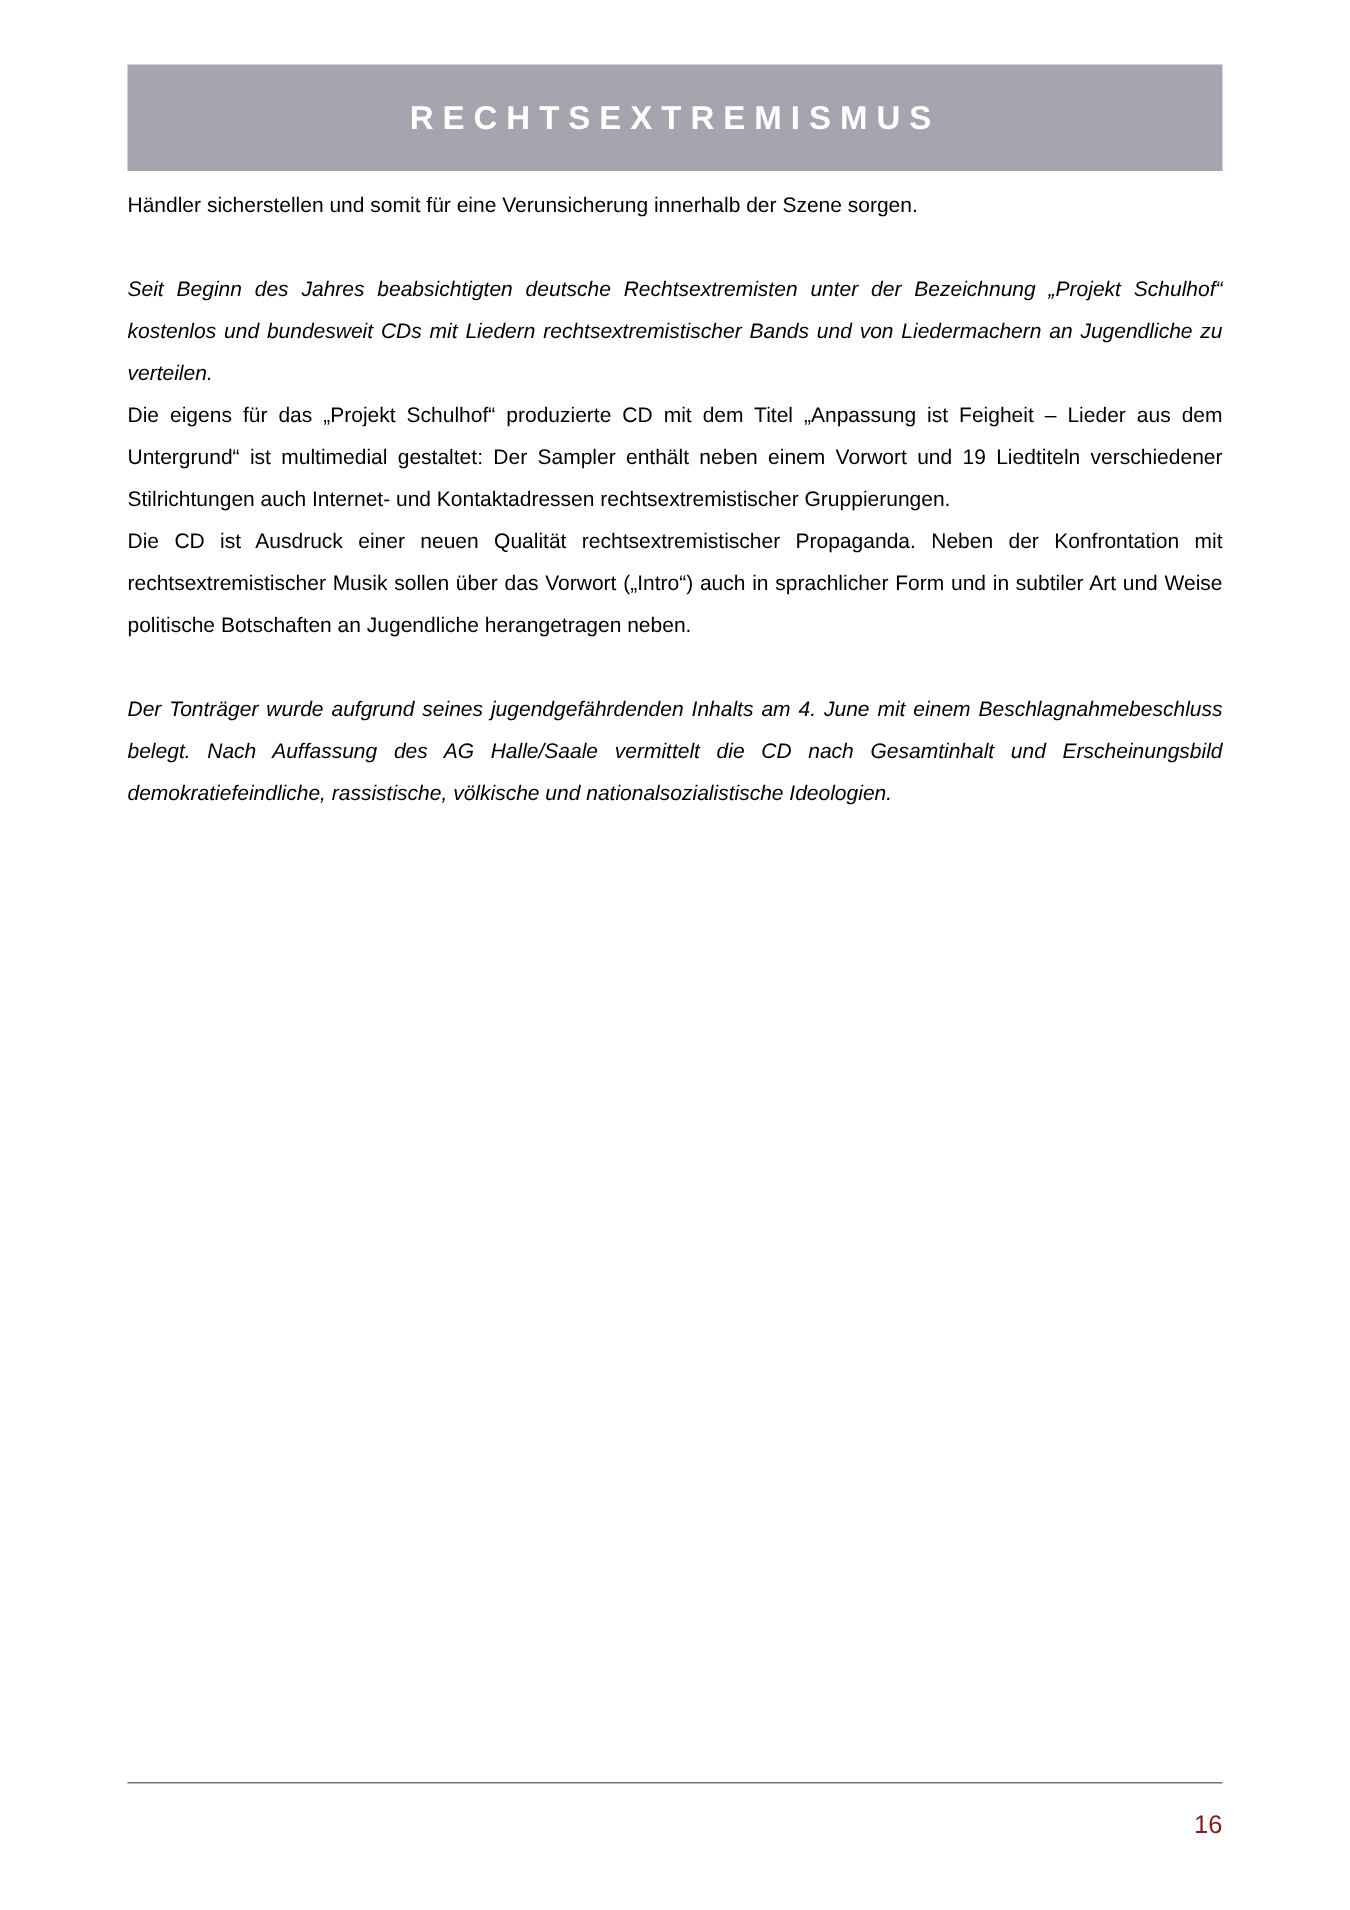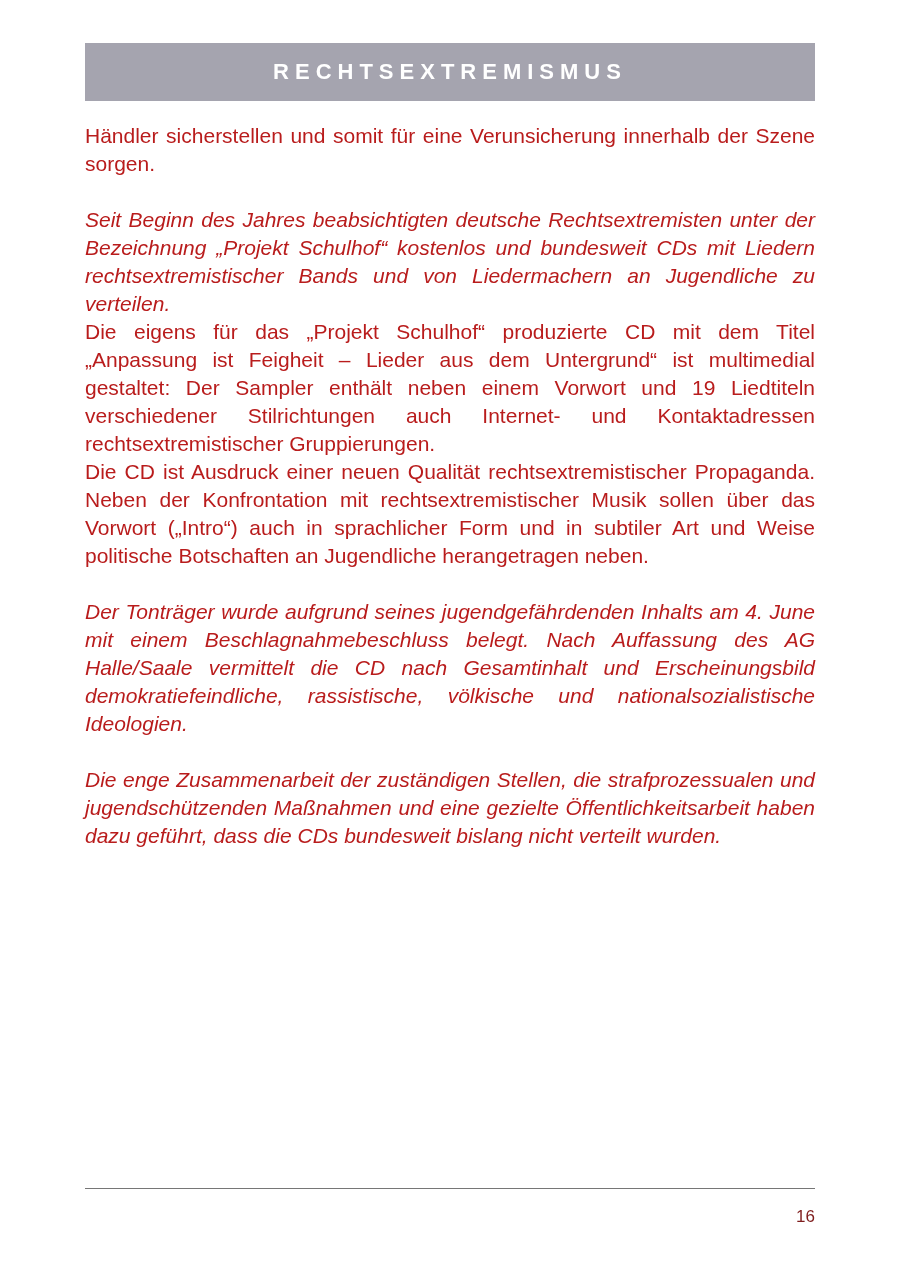--- a/index.html
+++ b/index.html
@@ -14,44 +14,44 @@
     background: #ffffff;
     color: #202020;
     margin: 0 auto;
     overflow: hidden;
   }
   .banner {
     position: absolute;
     left: 85px;
     top: 43px;
     width: 730px;
-    height: 58px;
+    height: 71px;
     background: #a5a4af;
     display: flex;
     align-items: center;
     justify-content: center;
   }
   .banner-title {
     color: #ffffff;
     font-size: 22px;
     font-weight: bold;
     letter-spacing: 6px;
     white-space: nowrap;
   }
   .content {
     position: absolute;
     left: 85px;
     top: 122px;
     width: 730px;
-    font-size: 21px;
+    font-size: 14px;
     line-height: 28px;
     text-align: justify;
     hyphens: auto;
     -webkit-hyphens: auto;
-    color: #b91c1c;
+    color: #000000;
   }
   .content p.gap {
     margin-top: 28px;
     font-style: italic;
   }
   .footer-rule {
     position: absolute;
     left: 85px;
     top: 1188px;
     width: 730px;
@@ -74,20 +74,19 @@
   <div class="banner">
     <span class="banner-title">RECHTSEXTREMISMUS</span>
   </div>
 
   <div class="content">
     <p class="para">Händler sicherstellen und somit für eine Verunsicherung innerhalb der Szene sorgen.</p>
     <p class="para gap">Seit Beginn des Jahres beabsichtigten deutsche Rechtsextremisten unter der Bezeichnung „Projekt Schulhof“ kostenlos und bundesweit CDs mit Liedern rechtsextremistischer Bands und von Liedermachern an Jugendliche zu verteilen.</p>
     <p class="para">Die eigens für das „Projekt Schulhof“ produzierte CD mit dem Titel „Anpassung ist Feigheit – Lieder aus dem Untergrund“ ist multimedial gestaltet: Der Sampler enthält neben einem Vorwort und 19 Liedtiteln verschiedener Stilrichtungen auch Internet- und Kontaktadressen rechtsextremistischer Gruppierungen.</p>
     <p class="para">Die CD ist Ausdruck einer neuen Qualität rechtsextremistischer Propaganda. Neben der Konfrontation mit rechtsextremistischer Musik sollen über das Vorwort („Intro“) auch in sprachlicher Form und in subtiler Art und Weise politische Botschaften an Jugendliche herangetragen neben.</p>
     <p class="para gap">Der Tonträger wurde aufgrund seines jugendgefährdenden Inhalts am 4. June mit einem Beschlagnahmebeschluss belegt. Nach Auffassung des AG Halle/Saale vermittelt die CD nach Gesamtinhalt und Erscheinungsbild demokratiefeindliche, rassistische, völkische und nationalsozialistische Ideologien.</p>
-    <p class="para gap">Die enge Zusammenarbeit der zuständigen Stellen, die strafprozessualen und jugendschützenden Maßnahmen und eine gezielte Öffentlichkeitsarbeit haben dazu geführt, dass die CDs bundesweit bislang nicht verteilt wurden.</p>
   </div>
 
   <div class="footer-rule"></div>
 
   <div class="page-number">16</div>
 
 </div>
 
 </body></html>

